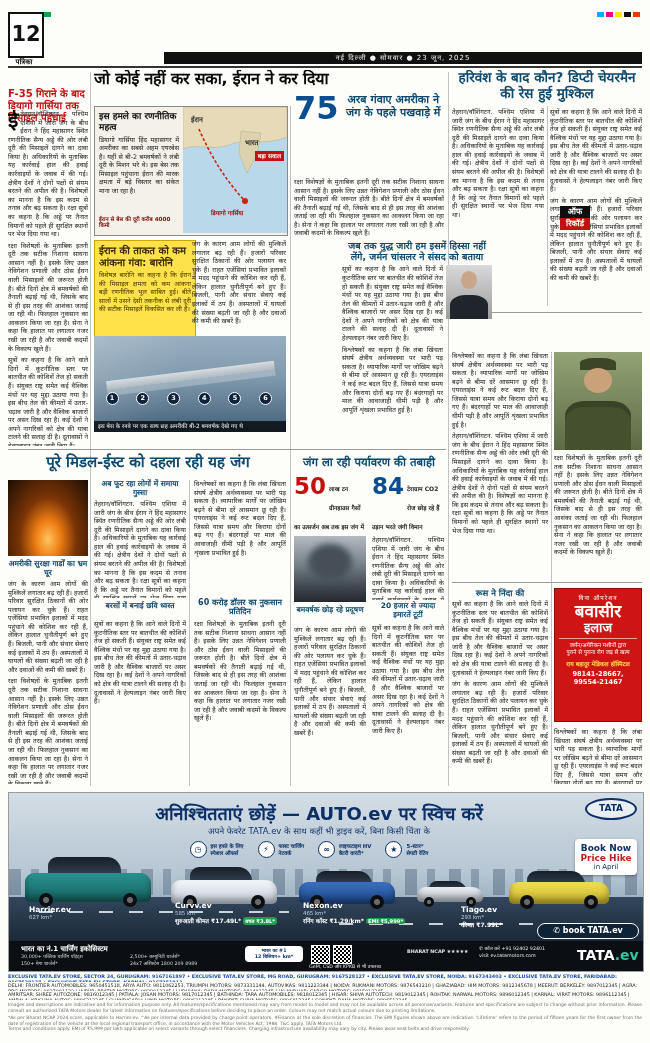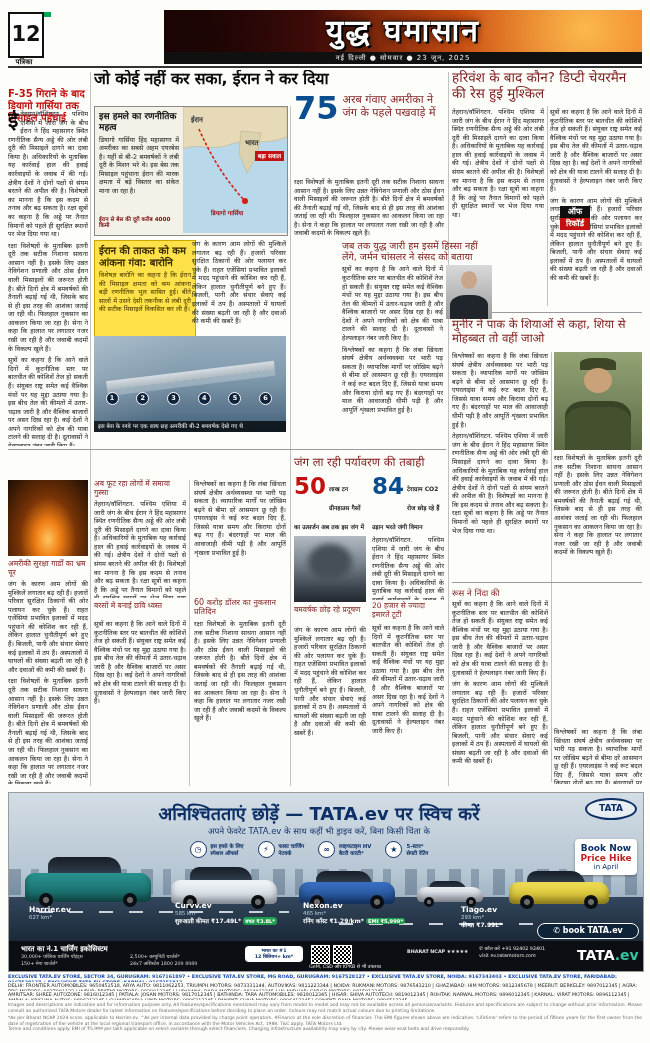--- a/index.html
+++ b/index.html
@@ -3,21 +3,21 @@
 <meta charset="utf-8">
 <style>
   html,body{margin:0;padding:0;background:#ffffff;}
   #page{position:relative;width:650px;height:1043px;background:#fdfdfa;overflow:hidden;
         font-family:"DejaVu Sans","Liberation Sans",sans-serif;color:#111;}
   .abs{position:absolute;}
   .bt{font-size:6.4px;line-height:1.34;text-align:justify;color:#1c1c1c;overflow:hidden;}
   .bt p{margin:0 0 3px 0;}
   .vr{position:absolute;width:1px;background:#c2c2c2;}
   .hr{position:absolute;height:1px;background:#9a9a9a;}
-  .subhead{font-weight:400;color:#7f1d1d;line-height:1.18;}
+  .subhead{font-weight:700;color:#0c4a6e;line-height:1.18;text-align:center;}
   .sq{display:inline-block;width:7px;height:5px;margin-right:2px;}
   
   .pagebox{border:2px solid #111;text-align:center;font-weight:800;font-size:21px;line-height:40px;background:#fff;}
   .pagebox-label{font-size:7px;font-weight:700;text-align:center;color:#111;}
   .banner{background:linear-gradient(90deg,#2f0808 0%,#5c0f0c 30%,#7c1d0a 55%,#a63c0c 78%,#d4671a 100%);overflow:hidden;}
   .banner-fire{position:absolute;inset:0;background:radial-gradient(circle at 88% 45%,rgba(255,190,80,.95) 0%,rgba(255,110,25,.55) 30%,transparent 65%),radial-gradient(circle at 10% 60%,rgba(0,0,0,.55),transparent 60%);}
   .banner-title{position:relative;text-align:center;color:#fff;font-weight:800;font-size:30px;line-height:42px;letter-spacing:2px;
     text-shadow:2px 2px 0 #000,-1px -1px 0 #000,0 0 8px rgba(0,0,0,.8);}
   .dateline{background:#101010;color:#f3f3f3;font-size:7px;text-align:center;line-height:12px;letter-spacing:1px;}
   
@@ -112,24 +112,20 @@
   </div>
   <div class="abs" style="right:8px;top:2px;">
     <span class="sq" style="background:#00aeef"></span><span class="sq" style="background:#ec008c"></span><span class="sq" style="background:#ffe600"></span><span class="sq" style="background:#111"></span><span class="sq" style="background:#e8380d"></span>
   </div>
 
   <div class="abs pagebox" style="left:8px;top:12px;width:32px;height:42px;">
     <span>12</span>
   </div>
   <div class="abs pagebox-label" style="left:2px;top:57px;width:44px;">पत्रिका</div>
 
-  <div class="abs banner" style="left:164px;top:10px;width:478px;height:42px;">
-    <div class="banner-fire"></div>
-    <div class="banner-title">युद्ध घमासान</div>
-  </div>
   <div class="abs dateline" style="left:164px;top:52px;width:478px;height:12px;">नई दिल्ली ● सोमवार ● 23 जून, 2025</div>
 
   <div class="hr" style="left:8px;top:66px;width:634px;height:2px;background:#333;"></div>
 
   <div class="vr" style="left:90px;top:72px;height:714px;"></div>
   <div class="vr" style="left:290px;top:106px;height:680px;"></div>
   <div class="vr" style="left:448px;top:72px;height:714px;"></div>
   <div class="vr" style="left:547px;top:106px;height:200px;"></div>
   <div class="vr" style="left:551px;top:352px;height:430px;"></div>
   <div class="vr" style="left:189px;top:480px;height:306px;"></div>
@@ -213,44 +209,53 @@
   </div>
   <div class="abs bt" style="left:550px;top:108px;width:92px;height:200px;">
     <p>सूत्रों का कहना है कि आने वाले दिनों में कूटनीतिक स्तर पर बातचीत की कोशिशें तेज हो सकती हैं। संयुक्त राष्ट्र समेत कई वैश्विक मंचों पर यह मुद्दा उठाया गया है। इस बीच तेल की कीमतों में उतार-चढ़ाव जारी है और वैश्विक बाजारों पर असर दिख रहा है। कई देशों ने अपने नागरिकों को क्षेत्र की यात्रा टालने की सलाह दी है। दूतावासों ने हेल्पलाइन नंबर जारी किए हैं।</p>
     <p>जंग के कारण आम लोगों की मुश्किलें लगातार बढ़ रही हैं। हजारों परिवार सुरक्षित ठिकानों की ओर पलायन कर चुके हैं। राहत एजेंसियां प्रभावित इलाकों में मदद पहुंचाने की कोशिश कर रही हैं, लेकिन हालात चुनौतीपूर्ण बने हुए हैं। बिजली, पानी और संचार सेवाएं कई इलाकों में ठप हैं। अस्पतालों में घायलों की संख्या बढ़ती जा रही है और दवाओं की कमी की खबरें हैं।</p>
   </div>
   <div class="abs badge-stack" style="left:560px;top:206px;width:30px;">
     <div class="badge-top">ऑफ</div>
     <div class="badge-bot">रिकॉर्ड</div>
   </div>
 
-  <div class="abs subhead" style="left:452px;top:318px;width:190px;height:30px;font-size:11.5px;overflow:hidden;">मुनीर ने पाक के शियाओं से कहा, शिया से मोहब्बत तो वहीं जाओ</div>
   <div class="abs bt" style="left:452px;top:352px;width:96px;height:226px;">
     <p>विश्लेषकों का कहना है कि लंबा खिंचता संघर्ष क्षेत्रीय अर्थव्यवस्था पर भारी पड़ सकता है। व्यापारिक मार्गों पर जोखिम बढ़ने से बीमा दरें आसमान छू रही हैं। एयरलाइंस ने कई रूट बदल दिए हैं, जिससे यात्रा समय और किराया दोनों बढ़ गए हैं। बंदरगाहों पर माल की आवाजाही धीमी पड़ी है और आपूर्ति शृंखला प्रभावित हुई है।</p>
     <p>तेहरान/वॉशिंगटन. पश्चिम एशिया में जारी जंग के बीच ईरान ने हिंद महासागर स्थित रणनीतिक सैन्य अड्डे की ओर लंबी दूरी की मिसाइलें दागने का दावा किया है। अधिकारियों के मुताबिक यह कार्रवाई हाल की हवाई कार्रवाइयों के जवाब में की गई। क्षेत्रीय देशों ने दोनों पक्षों से संयम बरतने की अपील की है। विशेषज्ञों का मानना है कि इस कदम से तनाव और बढ़ सकता है। रक्षा सूत्रों का कहना है कि अड्डे पर तैनात विमानों को पहले ही सुरक्षित स्थानों पर भेज दिया गया था।</p>
   </div>
   <div class="abs photo-officer" style="left:554px;top:352px;width:88px;height:98px;">
     <div class="off-cap"></div>
     <div class="off-head"></div>
     <div class="off-torso"></div>
   </div>
   <div class="abs bt" style="left:554px;top:454px;width:88px;height:124px;">
     <p>रक्षा विशेषज्ञों के मुताबिक इतनी दूरी तक सटीक निशाना साधना आसान नहीं है। इसके लिए उन्नत नेविगेशन प्रणाली और ठोस ईंधन वाली मिसाइलों की जरूरत होती है। बीते दिनों क्षेत्र में बमवर्षकों की तैनाती बढ़ाई गई थी, जिसके बाद से ही इस तरह की आशंका जताई जा रही थी। फिलहाल नुकसान का आकलन किया जा रहा है। सेना ने कहा कि हालात पर लगातार नजर रखी जा रही है और जवाबी कदमों के विकल्प खुले हैं।</p>
   </div>
 
   <div class="abs subhead" style="left:452px;top:588px;width:96px;font-size:8.5px;">रूस ने निंदा की</div>
   <div class="abs bt" style="left:452px;top:600px;width:96px;height:184px;">
     <p>सूत्रों का कहना है कि आने वाले दिनों में कूटनीतिक स्तर पर बातचीत की कोशिशें तेज हो सकती हैं। संयुक्त राष्ट्र समेत कई वैश्विक मंचों पर यह मुद्दा उठाया गया है। इस बीच तेल की कीमतों में उतार-चढ़ाव जारी है और वैश्विक बाजारों पर असर दिख रहा है। कई देशों ने अपने नागरिकों को क्षेत्र की यात्रा टालने की सलाह दी है। दूतावासों ने हेल्पलाइन नंबर जारी किए हैं।</p>
     <p>जंग के कारण आम लोगों की मुश्किलें लगातार बढ़ रही हैं। हजारों परिवार सुरक्षित ठिकानों की ओर पलायन कर चुके हैं। राहत एजेंसियां प्रभावित इलाकों में मदद पहुंचाने की कोशिश कर रही हैं, लेकिन हालात चुनौतीपूर्ण बने हुए हैं। बिजली, पानी और संचार सेवाएं कई इलाकों में ठप हैं। अस्पतालों में घायलों की संख्या बढ़ती जा रही है और दवाओं की कमी की खबरें हैं।</p>
   </div>
 
+  <div class="abs piles" style="left:554px;top:588px;width:88px;height:134px;box-sizing:border-box;">
+    <div class="t1">बिना ऑपरेशन</div>
+    <div class="b1">बवासीर</div>
+    <div class="b2">इलाज</div>
+    <div class="l">जर्मन/अमेरिकन मशीनों द्वारा</div>
+    <div class="l">पुराने से पुराना रोग जड़ से खत्म</div>
+    <div class="h">राय बहादुर मेडिकल हॉस्पिटल</div>
+    <div class="ph">98141-28667, 99554-21467</div>
+  </div>
   <div class="abs bt" style="left:554px;top:728px;width:88px;height:56px;">
     <p>विश्लेषकों का कहना है कि लंबा खिंचता संघर्ष क्षेत्रीय अर्थव्यवस्था पर भारी पड़ सकता है। व्यापारिक मार्गों पर जोखिम बढ़ने से बीमा दरें आसमान छू रही हैं। एयरलाइंस ने कई रूट बदल दिए हैं, जिससे यात्रा समय और किराया दोनों बढ़ गए हैं। बंदरगाहों पर माल की आवाजाही धीमी पड़ी है और आपूर्ति शृंखला प्रभावित हुई है।</p>
   </div>
 
+  <div class="abs subhead" style="left:8px;top:454px;width:280px;font-size:15px;">पूरे मिडल-ईस्ट को दहला रही यह जंग</div>
   <div class="abs photo-exp" style="left:8px;top:480px;width:80px;height:76px;"></div>
   <div class="abs subhead" style="left:8px;top:560px;width:80px;font-size:7.5px;">अमरीकी सुरक्षा गार्डों का भ्रम चूर</div>
   <div class="abs bt" style="left:8px;top:580px;width:80px;height:204px;">
     <p>जंग के कारण आम लोगों की मुश्किलें लगातार बढ़ रही हैं। हजारों परिवार सुरक्षित ठिकानों की ओर पलायन कर चुके हैं। राहत एजेंसियां प्रभावित इलाकों में मदद पहुंचाने की कोशिश कर रही हैं, लेकिन हालात चुनौतीपूर्ण बने हुए हैं। बिजली, पानी और संचार सेवाएं कई इलाकों में ठप हैं। अस्पतालों में घायलों की संख्या बढ़ती जा रही है और दवाओं की कमी की खबरें हैं।</p>
     <p>रक्षा विशेषज्ञों के मुताबिक इतनी दूरी तक सटीक निशाना साधना आसान नहीं है। इसके लिए उन्नत नेविगेशन प्रणाली और ठोस ईंधन वाली मिसाइलों की जरूरत होती है। बीते दिनों क्षेत्र में बमवर्षकों की तैनाती बढ़ाई गई थी, जिसके बाद से ही इस तरह की आशंका जताई जा रही थी। फिलहाल नुकसान का आकलन किया जा रहा है। सेना ने कहा कि हालात पर लगातार नजर रखी जा रही है और जवाबी कदमों के विकल्प खुले हैं।</p>
   </div>
   <div class="abs subhead" style="left:94px;top:480px;width:92px;font-size:7.5px;">अब फूट रहा लोगों में समाया गुस्सा</div>
   <div class="abs bt" style="left:94px;top:500px;width:92px;height:98px;">
     <p>तेहरान/वॉशिंगटन. पश्चिम एशिया में जारी जंग के बीच ईरान ने हिंद महासागर स्थित रणनीतिक सैन्य अड्डे की ओर लंबी दूरी की मिसाइलें दागने का दावा किया है। अधिकारियों के मुताबिक यह कार्रवाई हाल की हवाई कार्रवाइयों के जवाब में की गई। क्षेत्रीय देशों ने दोनों पक्षों से संयम बरतने की अपील की है। विशेषज्ञों का मानना है कि इस कदम से तनाव और बढ़ सकता है। रक्षा सूत्रों का कहना है कि अड्डे पर तैनात विमानों को पहले ही सुरक्षित स्थानों पर भेज दिया गया था।</p>
   </div>
@@ -285,21 +290,21 @@
   <div class="abs bt" style="left:372px;top:536px;width:72px;height:64px;">
     <p>तेहरान/वॉशिंगटन. पश्चिम एशिया में जारी जंग के बीच ईरान ने हिंद महासागर स्थित रणनीतिक सैन्य अड्डे की ओर लंबी दूरी की मिसाइलें दागने का दावा किया है। अधिकारियों के मुताबिक यह कार्रवाई हाल की हवाई कार्रवाइयों के जवाब में की गई। क्षेत्रीय देशों ने दोनों पक्षों से संयम बरतने की अपील की है। विशेषज्ञों का मानना है कि इस कदम से तनाव और बढ़ सकता है। रक्षा सूत्रों का कहना है कि अड्डे पर तैनात विमानों को पहले ही सुरक्षित स्थानों पर भेज दिया गया था।</p>
   </div>
   <div class="abs subhead" style="left:372px;top:602px;width:72px;font-size:7.5px;">20 हजार से ज्यादा इमारतें टूटीं</div>
   <div class="abs bt" style="left:372px;top:624px;width:72px;height:160px;">
     <p>सूत्रों का कहना है कि आने वाले दिनों में कूटनीतिक स्तर पर बातचीत की कोशिशें तेज हो सकती हैं। संयुक्त राष्ट्र समेत कई वैश्विक मंचों पर यह मुद्दा उठाया गया है। इस बीच तेल की कीमतों में उतार-चढ़ाव जारी है और वैश्विक बाजारों पर असर दिख रहा है। कई देशों ने अपने नागरिकों को क्षेत्र की यात्रा टालने की सलाह दी है। दूतावासों ने हेल्पलाइन नंबर जारी किए हैं।</p>
   </div>
 
   <div class="abs ad" style="left:8px;top:792px;width:634px;height:178px;">
     <div class="ad-skyline"></div>
-    <div class="abs ad-head" style="left:60px;top:8px;width:500px;">अनिश्चितताएं छोड़ें — TATA.ev पर स्विच करें</div>
+    <div class="abs ad-head" style="left:60px;top:8px;width:500px;">अनिश्चितताएं छोड़ें — AUTO.ev पर स्विच करें</div>
     <div class="abs ad-sub" style="left:60px;top:32px;width:500px;">अपने फेवरेट TATA.ev के साथ कहीं भी ड्राइव करें, बिना किसी चिंता के</div>
     <div class="abs tata-oval" style="left:576px;top:5px;width:48px;height:18px;">TATA</div>
 
     <div class="abs feat" style="left:90px;top:48px;width:420px;">
       <div class="feat-item">
         <div class="feat-ic">◷</div>
         <div class="feat-tx"><span>इस हफ्ते के लिए</span><br><span>स्पेशल ऑफर्स</span></div>
       </div>
       <div class="feat-item">
         <div class="feat-ic">⚡</div>

